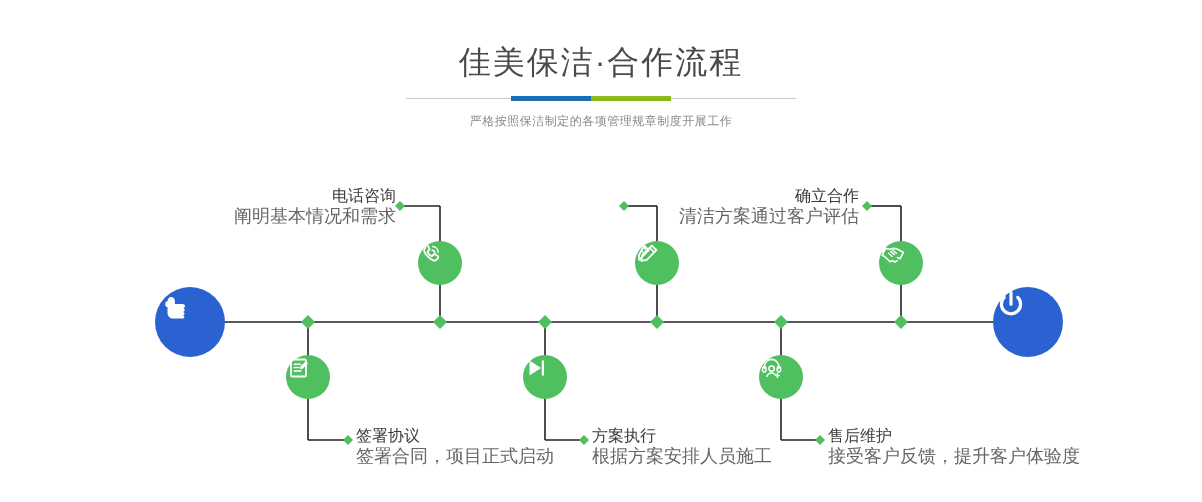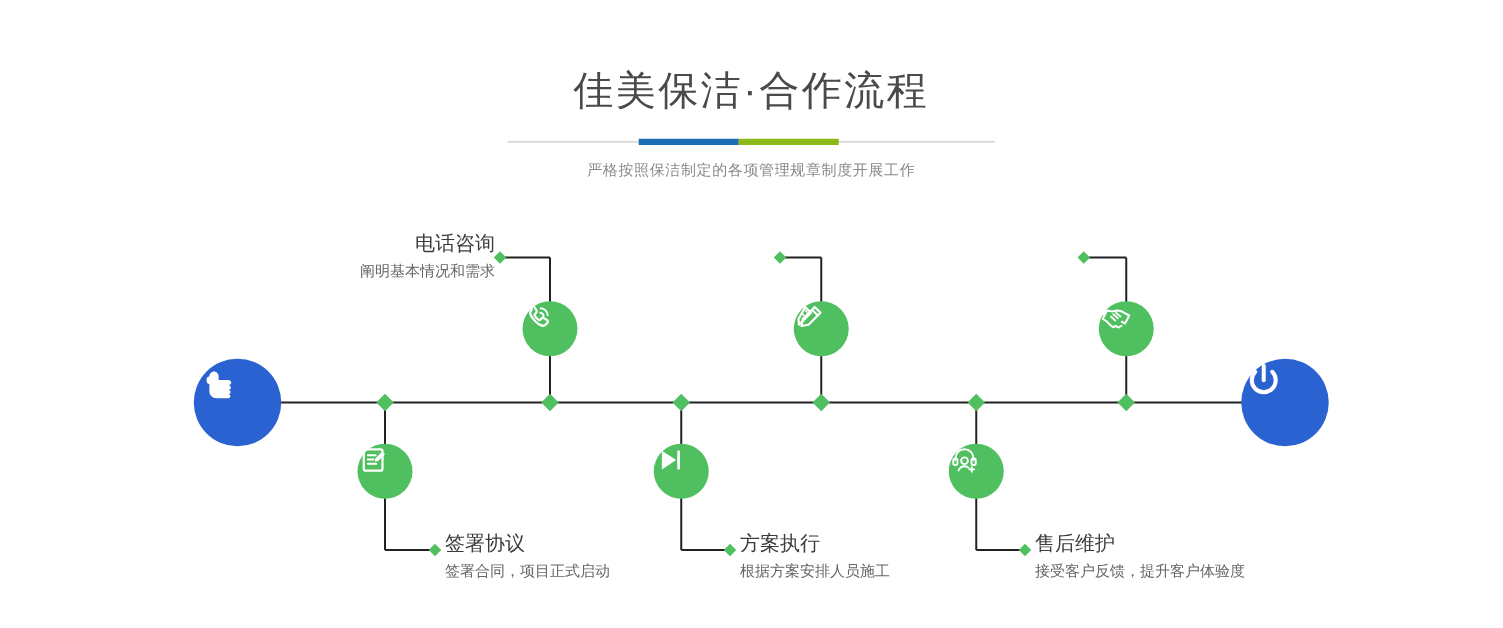--- a/index.html
+++ b/index.html
@@ -28,21 +28,21 @@
     top: 34px;
     width: 1202px;
     text-align: center;
   }
   .title {
     font-size: 32px;
     line-height: 44px;
     color: #4a4a4a;
     letter-spacing: 2px;
     font-weight: normal;
-    margin: 16px;
+    margin: 6px;
   }
   .divider {
     position: relative;
     width: 390px;
     height: 7px;
     margin: 11px auto 0 auto;
   }
   .divider .hairline {
     position: absolute;
     left: 0;
@@ -112,25 +112,26 @@
     white-space: nowrap;
     color: #333333;
   }
   .lbl .t {
     font-size: 16px;
     line-height: 20px;
     color: #3b3b3b;
     display: block;
   }
   .lbl .d {
-    font-size: 12px;
+    font-size: 18px;
     line-height: 19px;
     color: #666666;
     display: block;
     margin-top: 2px;
+    font-family: Liberation Mono, monospace;
   }
   .lbl.right-align {
     text-align: right;
   }
   .lbl.left-align {
     text-align: left;
   }
 </style>
 </head>
 <body>
@@ -259,20 +260,24 @@
     <div class="node-circle green" style="left:879px; top:241px;">
       <span>
         <svg width="28" height="28" viewBox="0 0 28 28">
           <path fill="none" stroke="#ffffff" stroke-width="1.6" stroke-linejoin="round" stroke-linecap="round" d="M3.2 10.6l3.4-3.2 4.4 0.8 3.2-0.8 3.4 0.4 6.8 3.6-3.4 6.4-2.6-1.4"></path>
           <path fill="none" stroke="#ffffff" stroke-width="1.6" stroke-linejoin="round" stroke-linecap="round" d="M6.6 7.4l-3.4 6.8 2.8 1.6 3.4 3.4 2 1.6 2.2-1 2.4 1.2 2.2-1.4"></path>
           <line x1="9.6" y1="12.2" x2="13.2" y2="15.4" stroke="#ffffff" stroke-width="1.4" stroke-linecap="round"></line>
           <line x1="11.6" y1="10.4" x2="15.4" y2="13.6" stroke="#ffffff" stroke-width="1.4" stroke-linecap="round"></line>
           <line x1="13.8" y1="9.2" x2="17.4" y2="12.2" stroke="#ffffff" stroke-width="1.4" stroke-linecap="round"></line>
         </svg>
       </span>
+    </div>
+    <div class="lbl right-align" style="left:640px; top:186px; width:219px;">
+      <span class="t">确立合作</span>
+      <span class="d">清洁方案通过客户评估</span>
     </div>
 
     <div class="node-circle green" style="left:759px; top:355px;">
       <span>
         <svg width="26" height="26" viewBox="0 0 26 26">
           <path fill="none" stroke="#ffffff" stroke-width="1.6" stroke-linecap="round" d="M5.4 13.2v-1.6a7.2 7.2 0 0 1 14.4 0v1.6"></path>
           <rect x="3.6" y="11.8" width="3.4" height="5.2" rx="1.4" fill="none" stroke="#ffffff" stroke-width="1.5"></rect>
           <rect x="18.2" y="11.8" width="3.4" height="5.2" rx="1.4" fill="none" stroke="#ffffff" stroke-width="1.5"></rect>
           <circle cx="12.6" cy="13.6" r="2.7" fill="none" stroke="#ffffff" stroke-width="1.5"></circle>
           <path fill="none" stroke="#ffffff" stroke-width="1.5" stroke-linecap="round" d="M7.8 21.4c0.9-2.2 2.7-3.4 4.8-3.4 1.3 0 2.5 0.5 3.4 1.3"></path>

